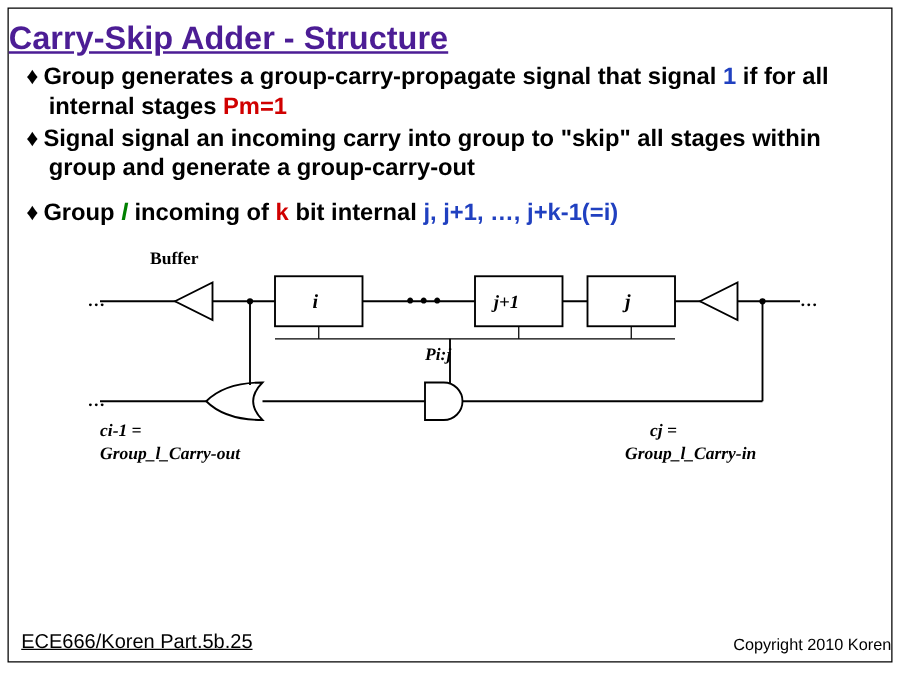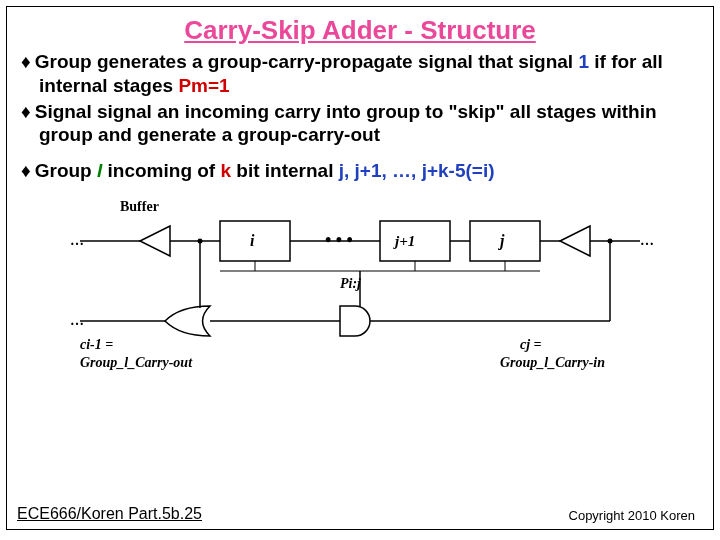--- a/index.html
+++ b/index.html
@@ -12,26 +12,25 @@
     position: relative;
     overflow: hidden;
   }
   .frame {
     border: 1px solid #000;
     margin: 6px;
     height: 522px;
     position: relative;
   }
   .title {
-    text-align: center;
     font-weight: bold;
     font-size: 26px;
     margin: 8px 0 0 0;
     text-decoration: underline;
-    color: #ec4899;
+    color: #4c1d95;
   }
   .content {
     padding: 2px 14px 0 14px;
     font-size: 19px;
     font-weight: bold;
     color: #000;
     line-height: 1.25;
   }
   .bullet {
     margin: 2px 0 2px 0;
@@ -49,21 +48,21 @@
     position: absolute;
     bottom: 6px;
     left: 10px;
     font-size: 16px;
     font-weight: normal;
     text-decoration: underline;
   }
   .footer-right {
     position: absolute;
     bottom: 6px;
-    right: 18px;
+    right: 0;
     font-size: 13px;
     font-weight: normal;
   }
   .diagram {
     width: 600px;
     height: 180px;
     margin: 8px auto 0 auto;
     display: block;
   }
 </style>
@@ -78,21 +77,21 @@
 
     <div class="bullet">
       <span class="diamond">♦</span><span>Group generates a group-carry-propagate signal that signal </span><span class="blue">1</span><span> if for all internal stages </span><span class="red">Pm</span><span class="red">=1</span>
     </div>
 
     <div class="bullet">
       <span class="diamond">♦</span><span>Signal signal an incoming carry into group to "skip" all stages within group and generate a group-carry-out</span>
     </div>
 
     <div class="bullet" style="margin-top:12px;">
-      <span class="diamond">♦</span><span>Group </span><span class="green" style="font-style:italic;">l</span><span> incoming of </span><span class="red">k</span><span> bit internal </span><span class="blue">j, j+1, …, j+k-5(=i)</span>
+      <span class="diamond">♦</span><span>Group </span><span class="green" style="font-style:italic;">l</span><span> incoming of </span><span class="red">k</span><span> bit internal </span><span class="blue">j, j+1, …, j+k-1(=i)</span>
     </div>
 
     <svg class="diagram" viewBox="0 0 600 180">
 
       <line x1="20" y1="50" x2="580" y2="50" stroke="#000" stroke-width="1.5"></line>
 
       <text x="10" y="54" font-size="14" font-family="serif">…</text>
 
       <text x="60" y="20" font-size="14" font-family="serif">Buffer</text>
 

